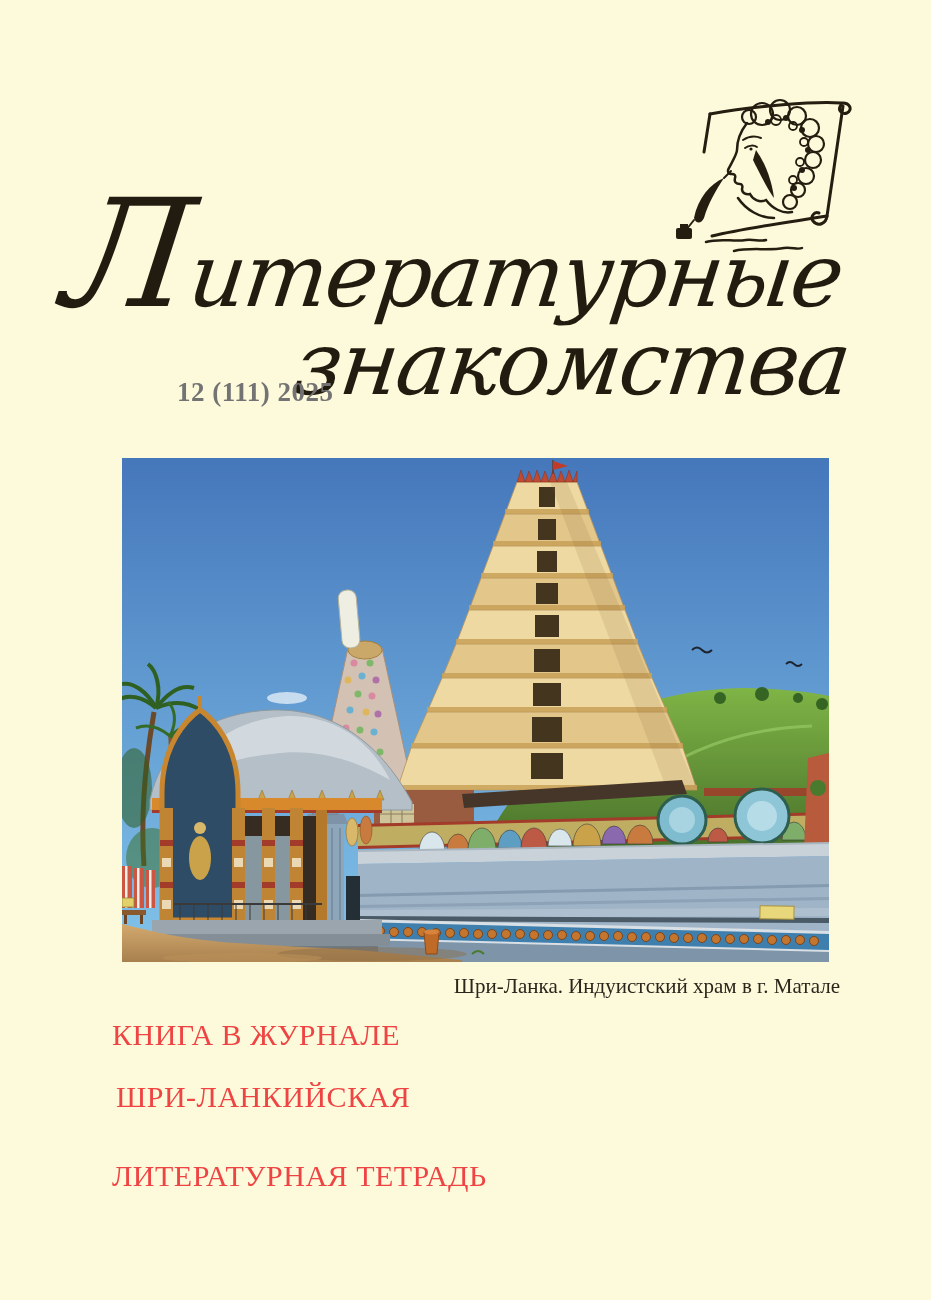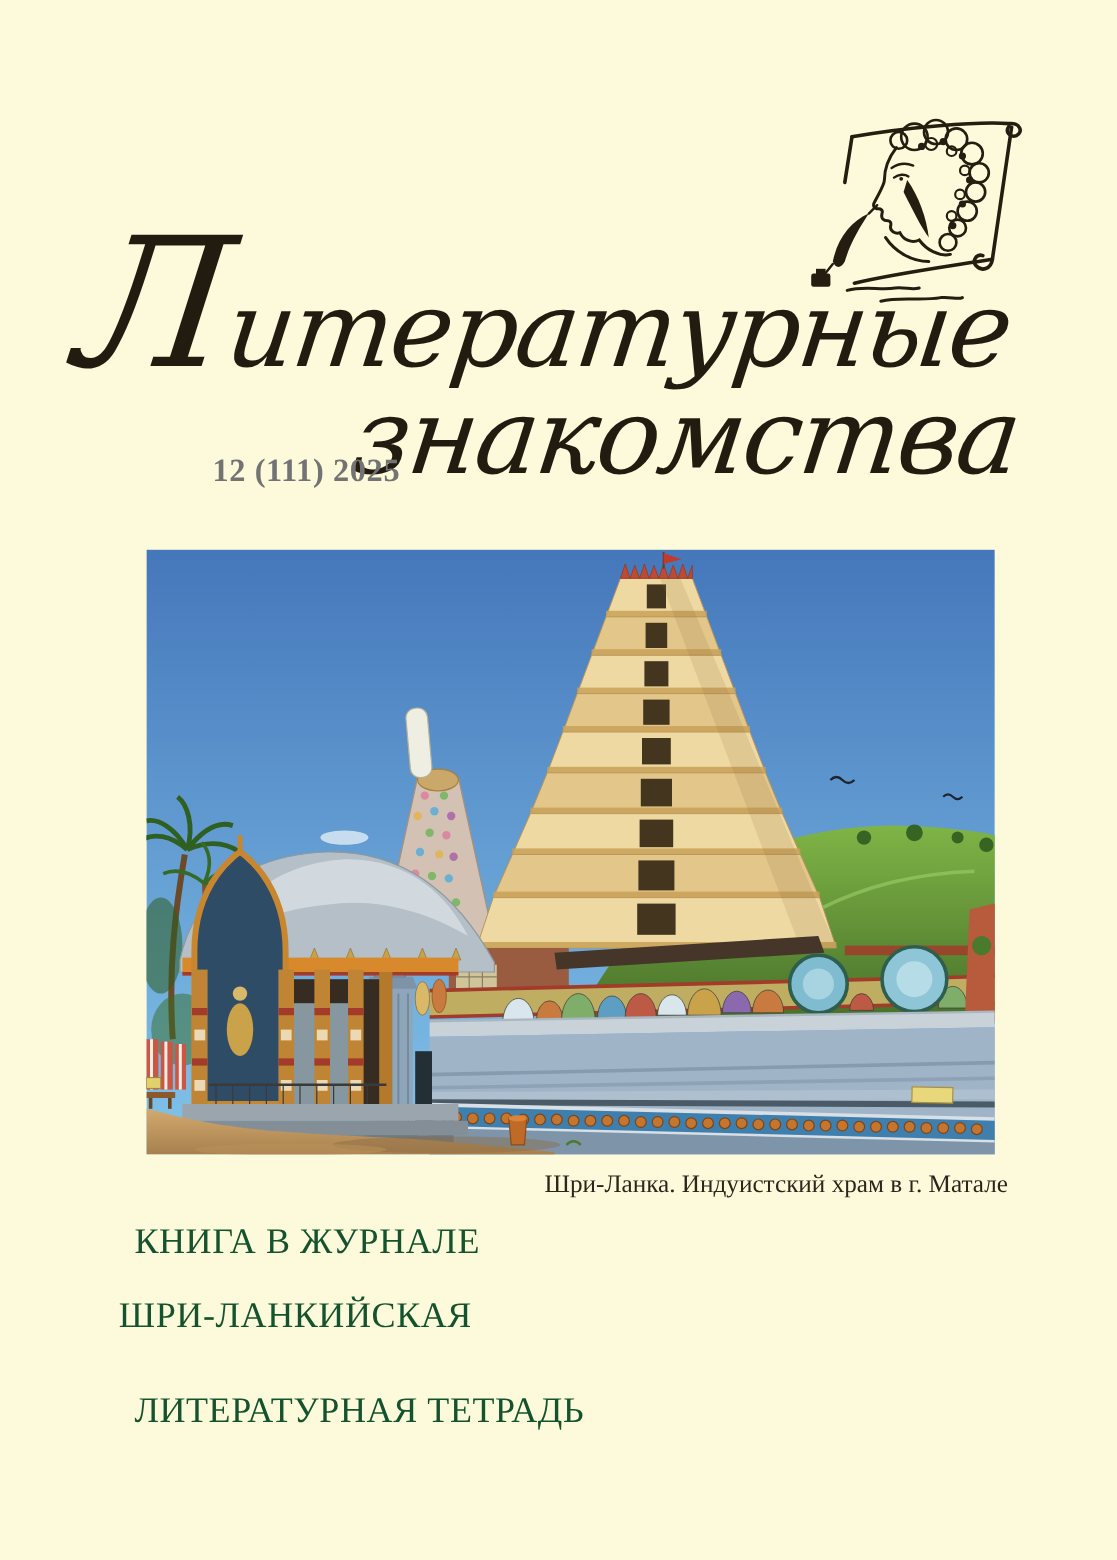--- a/index.html
+++ b/index.html
@@ -26,23 +26,23 @@
   .skew{display:inline-block;transform:skewX(-7deg);}
 
   .issue{left:177px;top:377px;font-size:27px;font-weight:bold;
     letter-spacing:0.5px;color:#737373;}
 
   .photo{left:122px;top:458px;width:707px;height:504px;}
   .photo svg{display:block;}
 
   .caption{right:91px;top:974px;font-size:21px;color:#2B251C;text-align:center;}
 
-  .caps{color:#14532d;letter-spacing:0.5px;font-size:30px;line-height:1.2;}
+  .caps{color:#ef4444;letter-spacing:0.5px;font-size:30px;line-height:1.2;}
   .heading{left:112px;top:1017px;}
-  .feature1{left:99px;top:1079px;}
+  .feature1{left:116px;top:1079px;}
   .feature2{left:112px;top:1118px;margin-top:40px;}
 </style>
 </head>
 <body>
 
 <div class="cover">
 
   <div class="abs logo">
     <svg width="224" height="170" viewBox="0 0 224 170" fill="none" stroke="#241D10" stroke-linecap="round">
 

